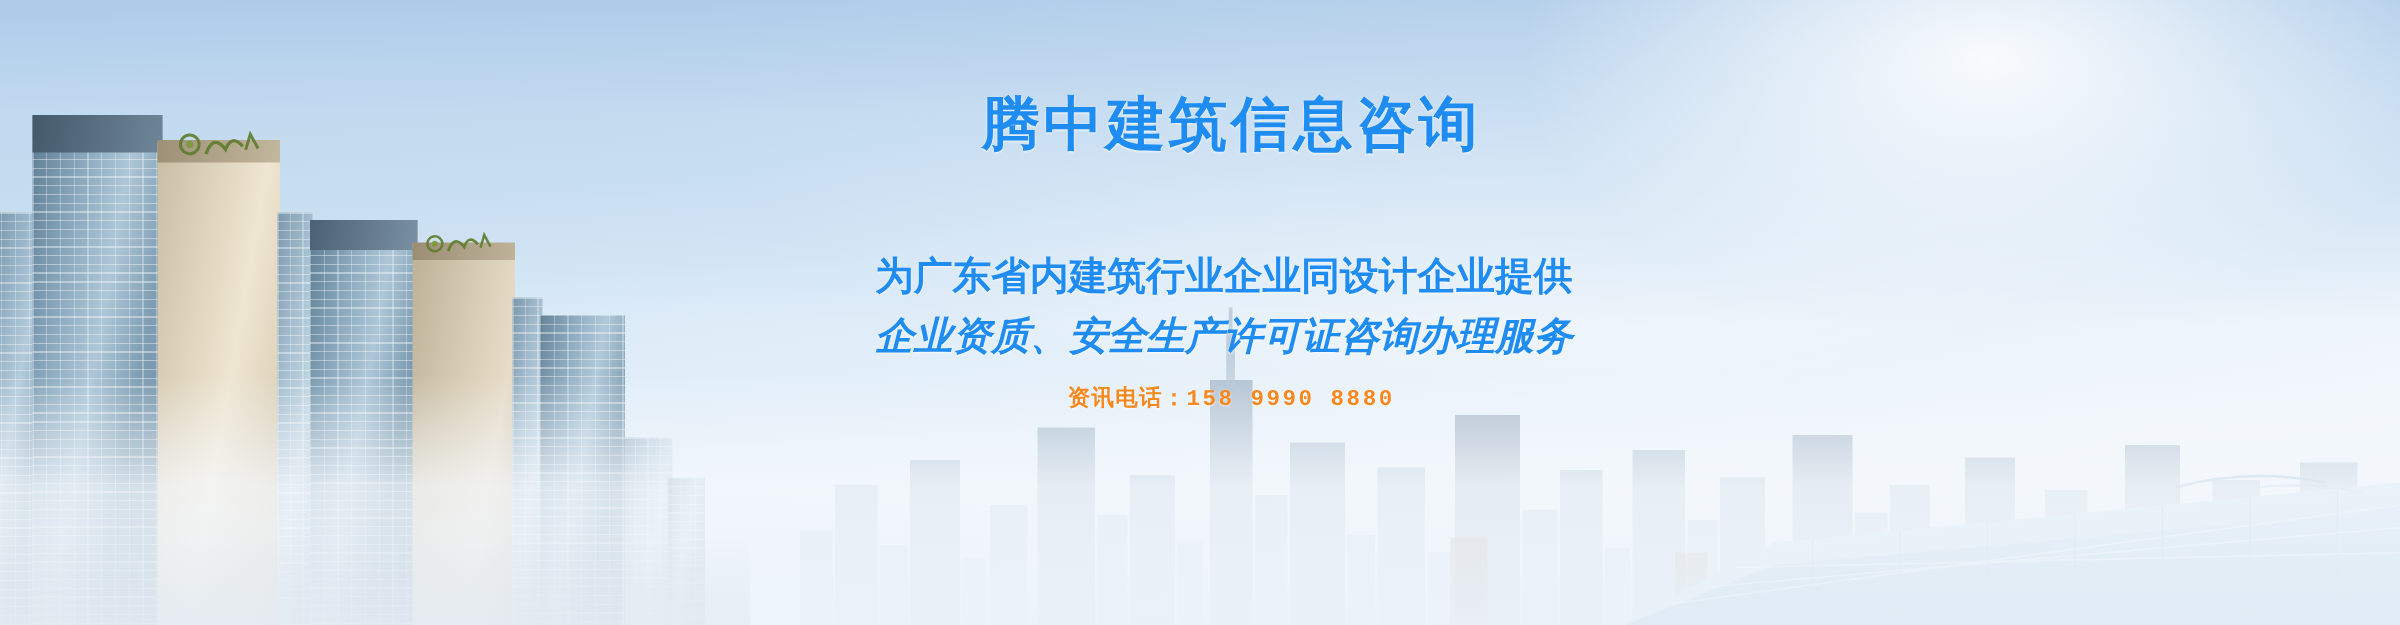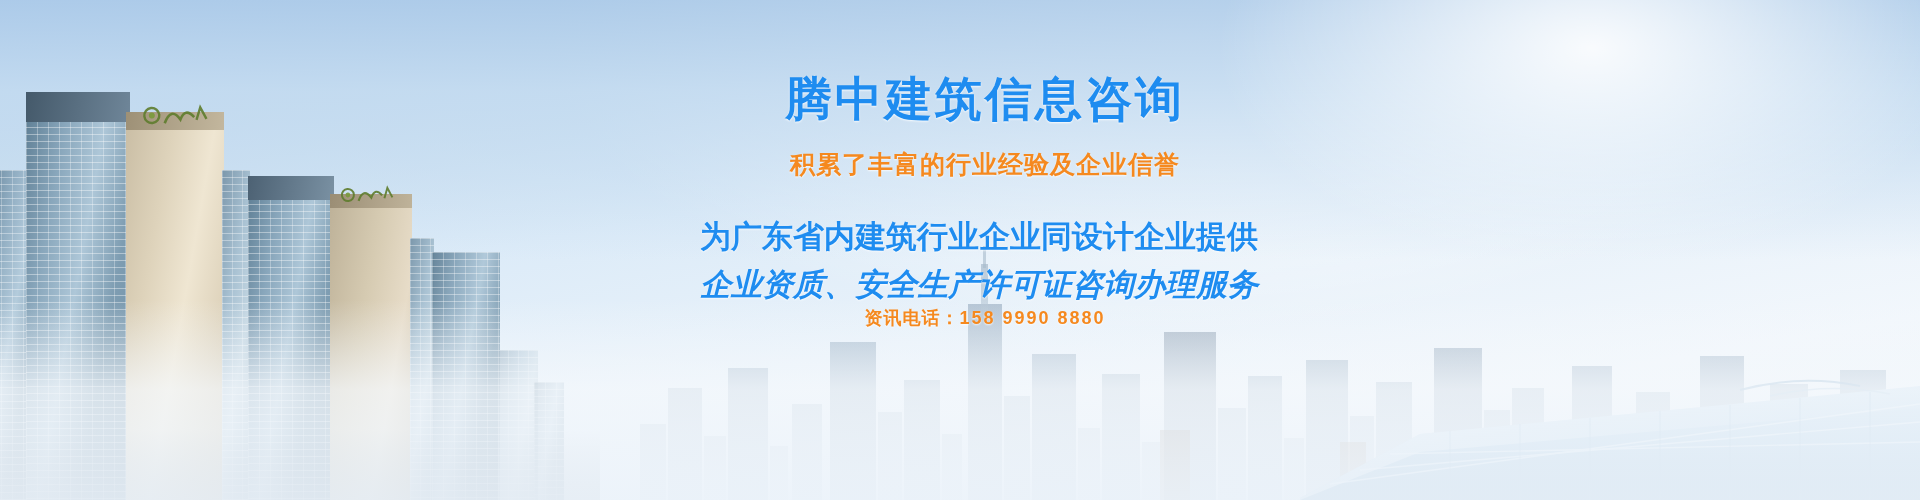--- a/index.html
+++ b/index.html
@@ -69,29 +69,29 @@
     position:absolute;left:780px;top:148px;width:410px;text-align:center;
     font-size:25px;font-weight:bold;letter-spacing:1px;color:#F5891F;
     text-shadow:0 1px 2px rgba(255,255,255,.8);
     white-space:nowrap;
   }
   .line3,.line4{
     position:absolute;left:700px;width:490px;text-align:left;
     font-size:31px;font-weight:bold;letter-spacing:0px;color:#1E8CF0;
     text-shadow:0 1px 2px rgba(255,255,255,.75);
     white-space:nowrap;
-    margin-top:16px;
   }
   .line3{top:200px;}
   .line4{top:248px;font-style:italic;}
   .phone{
     position:absolute;left:780px;top:306px;width:410px;text-align:center;
     font-size:18px;font-weight:bold;letter-spacing:1px;color:#F5891F;
     text-shadow:0 1px 2px rgba(255,255,255,.8);
     white-space:nowrap;
+    font-family:Liberation Mono, monospace;
   }
   .phone .num{letter-spacing:2px;}
 
   .logo-badge{
     position:absolute;font-size:9px;color:#6e8f3a;font-weight:bold;
     transform:rotate(-6deg);opacity:.9;
   }
 </style>
 </head>
 <body>
@@ -230,21 +230,20 @@
         <path d="M46,20 l4,-10 l4,10" stroke="#5f7d2e" stroke-width="2" fill="none"></path>
       </svg>
     </div>
   </div>
 
   <div class="haze-bottom"></div>
 
   <div class="copy">
     <div class="title">腾中建筑信息咨询</div>
 
-    <div class="subtitle">积累了丰富的行业经验及企业信誉</div>
 
     <div class="line3">为广东省内建筑行业企业同设计企业提供</div>
 
     <div class="line4">企业资质、安全生产许可证咨询办理服务</div>
 
     <div class="phone">
       <span>资讯电话：</span><span class="num">158 9990 8880</span>
     </div>
   </div>
 

